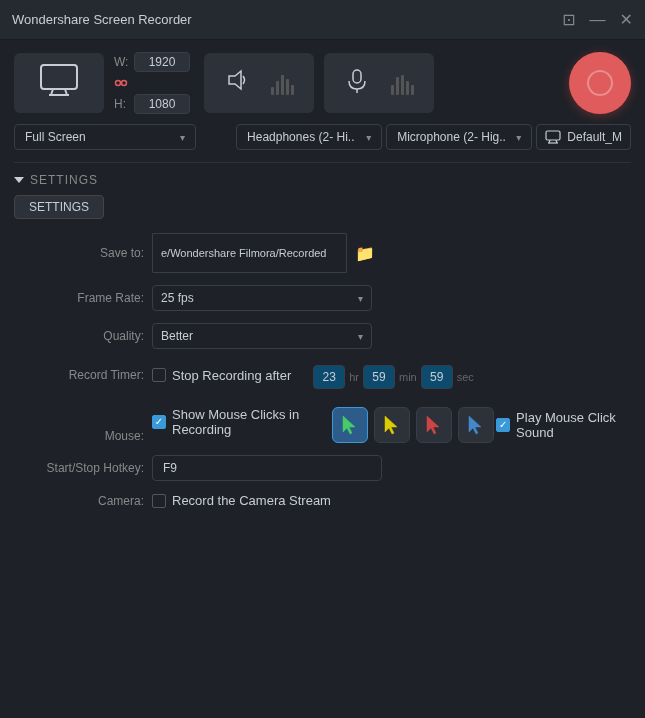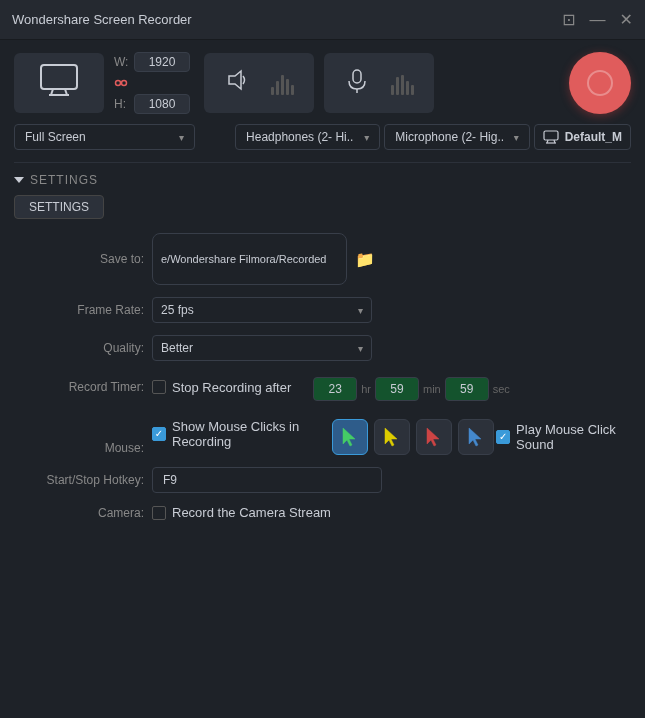--- a/index.html
+++ b/index.html
@@ -176,21 +176,20 @@
       display: flex;
       align-items: center;
       gap: 6px;
       background: #1e2228;
       border: 1px solid #383e49;
       border-radius: 4px;
       padding: 5px 8px;
       font-size: 12px;
       color: #c8ccd4;
       cursor: pointer;
-      font-weight: bold;
     }
     .chevron { font-size: 10px; color: #888; }
 
     
     .settings-header {
       display: flex;
       align-items: center;
       gap: 6px;
       margin-bottom: 8px;
     }
@@ -233,22 +232,22 @@
     }
     .form-content {
       display: flex;
       align-items: center;
       gap: 8px;
       flex: 1;
     }
     .path-input {
       background: #1e2228;
       border: 1px solid #383e49;
-      border-radius: 8px;
-      padding: 19px 8px;
+      border-radius: 1px;
+      padding: 13px 8px;
       color: #c8ccd4;
       font-size: 11px;
       width: 195px;
       overflow: hidden;
       text-overflow: ellipsis;
       white-space: nowrap;
     }
     .folder-icon { font-size: 16px; color: #888; cursor: pointer; }
     .select-input {
       background: #1e2228;
@@ -294,27 +293,27 @@
       background: #1e2228;
     }
 
     
     .timer-row {
       display: flex;
       align-items: center;
       gap: 4px;
     }
     .timer-input {
-      background: #14532d;
+      background: #0c4a6e;
       border: 1px solid #383e49;
       border-radius: 4px;
       padding: 4px 6px;
       color: #c8ccd4;
       font-size: 12px;
-      width: 44px;
+      width: 32px;
       text-align: center;
     }
     .timer-label {
       color: #666;
       font-size: 11px;
     }
 
     
     .mouse-icons-row {
       display: flex;

